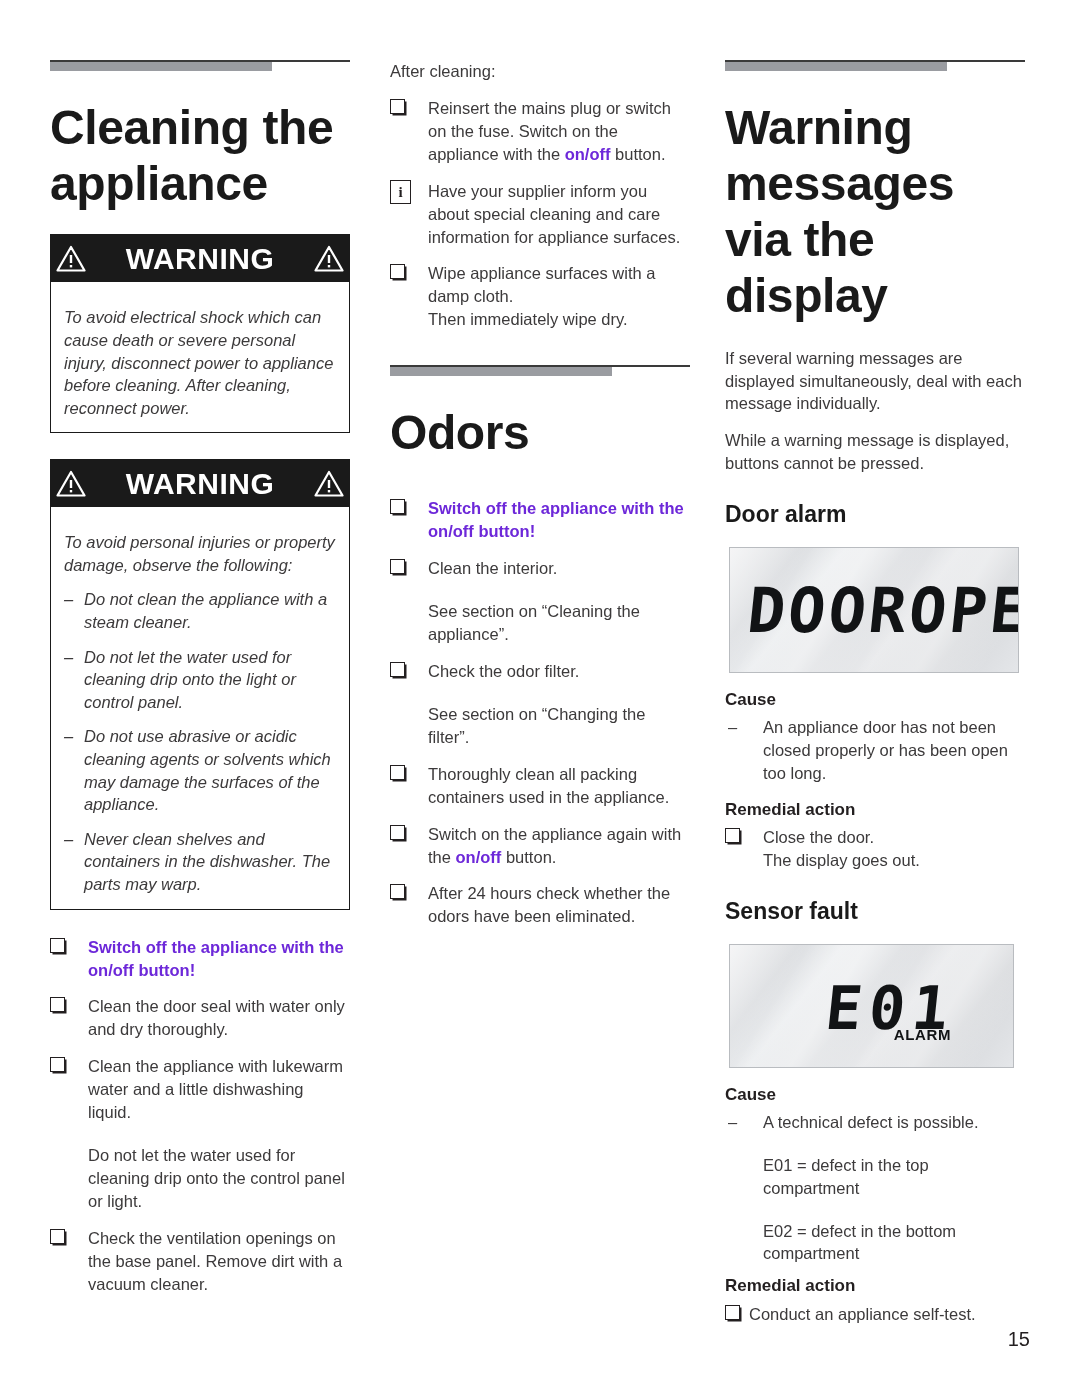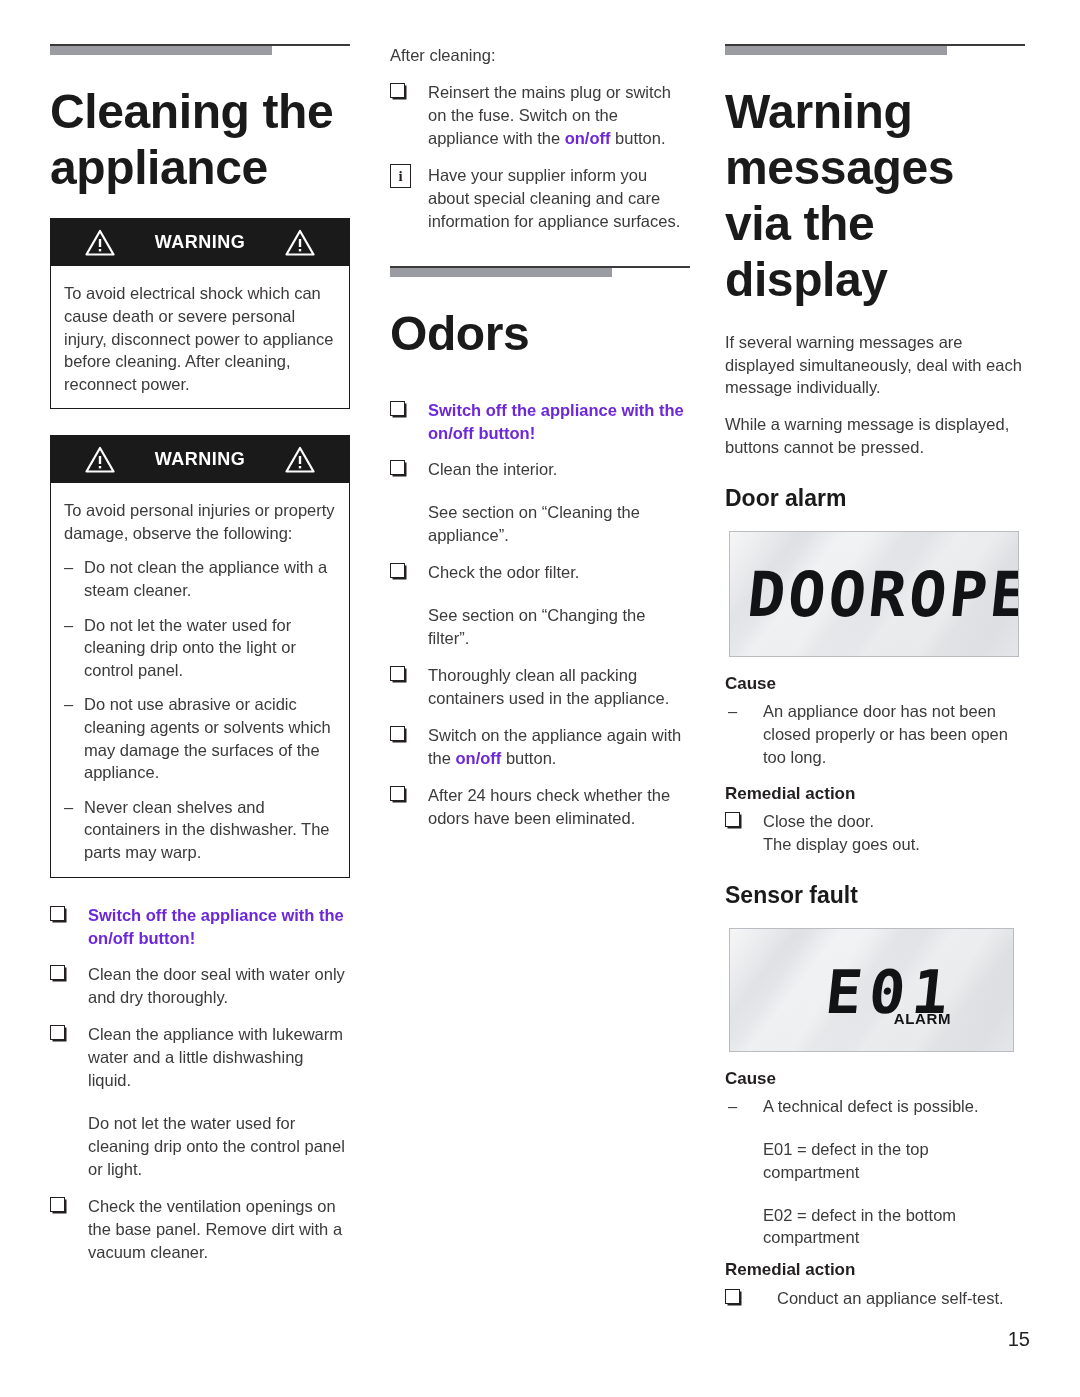--- a/index.html
+++ b/index.html
@@ -17,21 +17,21 @@
   .page {
     position: absolute;
     left: 0; top: 0;
     width: 1080px;
     height: 1397px;
   }
 
   
   .col {
     position: absolute;
-    top: 44px;
+    top: 60px;
     width: 300px;
   }
   .col-1 { left: 50px; }
   .col-2 { left: 390px; }
   .col-3 { left: 725px; }
 
   
   .rule {
     position: relative;
     height: 14px;
@@ -95,31 +95,32 @@
     background: #1a1a1a;
     height: 47px;
     display: flex;
     align-items: center;
     justify-content: center;
     gap: 40px;
     position: relative;
   }
   .warnbox-head .wlabel {
     color: #ffffff;
-    font-size: 18px;
+    font-size: 30px;
     font-weight: bold;
     letter-spacing: 0.5px;
   }
   .tri {
     width: 30px;
     height: 27px;
     display: block;
   }
   .warnbox-body {
-    padding: 16px 13px 13px 13px;
+    padding: 24px 13px 13px 13px;
+    font-style: italic;
   }
   .warnbox-body p {
     font-size: 16.5px;
     line-height: 1.37;
     margin: 0;
     color: #3c3a3b;
   }
 
   
   .dashlist { margin: 12px 0 0 0; padding: 0; list-style: none; }
@@ -351,20 +352,25 @@
 
     <ul class="checklist" style="margin-bottom:34px;">
       <li>
         <span class="cbox"></span>
         <span>Reinsert the mains plug or switch on the fuse. Switch on the appliance with the </span><span class="bold">on/off</span><span> button.</span>
       </li>
       <li style="padding-left:38px;">
         <span class="ibox">i</span>
         <span>Have your supplier inform you about special cleaning and care information for appliance surfaces.</span>
       </li>
+      <li>
+        <span class="cbox"></span>
+        <span>Wipe appliance surfaces with a damp cloth.</span>
+        <span class="nobreak">Then immediately wipe dry.</span>
+      </li>
     </ul>
 
     <div class="rule">
       <div class="thin"></div>
       <div class="thick"></div>
     </div>
 
     <h1 style="margin-bottom:36px;">Odors</h1>
 
 
@@ -446,21 +452,21 @@
       <li>
         <span class="dash">–</span>
         <span>A technical defect is possible.</span>
         <span class="subpara">E01 = defect in the top compartment</span>
         <span class="subpara">E02 = defect in the bottom compartment</span>
       </li>
     </ul>
 
     <h3>Remedial action</h3>
     <ul class="checklist">
-      <li style="padding-left:52px;">
+      <li style="padding-left:24px;">
         <span class="cbox"></span>
         <span>Conduct an appliance self-test.</span>
       </li>
     </ul>
 
   </div>
 
   <div class="pageno">15</div>
 
 </div>

